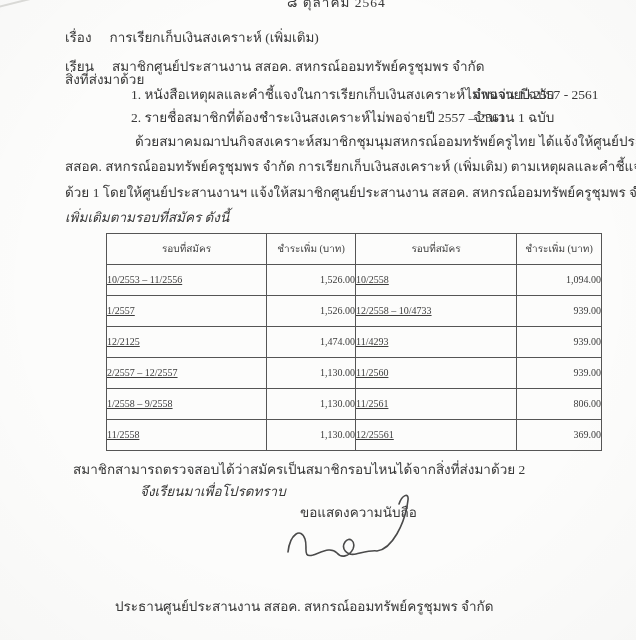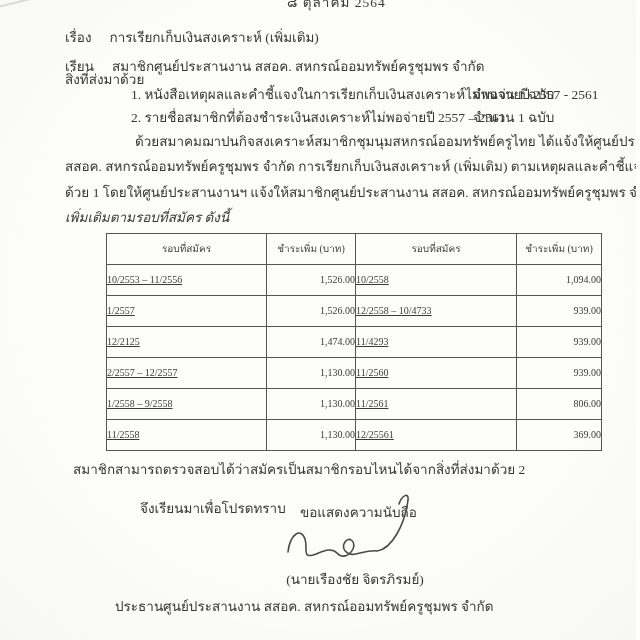--- a/index.html
+++ b/index.html
@@ -35,21 +35,21 @@
   table.pay col.c3 { width:161px; }
   table.pay col.c4 { width:85px; }
   table.pay th, table.pay td {
     border:1px solid #555; height:30px; padding:0;
     font-weight:normal; overflow:hidden;
   }
   table.pay th { text-align:center; }
   td.period { text-align:left;text-decoration:underline; }
   td.amount { text-align:right; padding-right:10px; }
   .note-line { left:65px; top:461px;margin-left:8px; }
-  .closing-line { left:140px; top:500px; }
+  .closing-line { left:140px; top:483px;font-style:italic; }
   .salutation-line { left:300px; top:504px; }
   .signature-wrap { position:absolute; left:278px; top:492px; width:150px; height:85px; }
   .signer-name { left:230px; top:571px; width:250px; text-align:center; white-space:nowrap; }
   .signer-title { left:115px; top:598px; width:475px; text-align:left; white-space:nowrap; }
   .artifact-topleft {
     position:absolute; left:-6px; top:2px; width:40px; height:1.5px;
     background:#d9d9d6; transform:rotate(-14deg);
   }
 </style>
 </head>
@@ -136,16 +136,15 @@
   <div class="abs note-line">สมาชิกสามารถตรวจสอบได้ว่าสมัครเป็นสมาชิกรอบไหนได้จากสิ่งที่ส่งมาด้วย 2</div>
   <div class="abs closing-line">จึงเรียนมาเพื่อโปรดทราบ</div>
   <div class="abs salutation-line">ขอแสดงความนับถือ</div>
 
   <div class="signature-wrap">
     <svg width="150" height="85" viewBox="0 0 150 85" xmlns="http://www.w3.org/2000/svg">
       <path d="M 10,60 C 12,42 23,35 27,47 C 30,56 24,66 35,63 C 46,59 53,55 59,61 C 63,66 71,65 75,57 C 78,49 71,44 67,50 C 63,56 68,64 78,62 C 87,60 94,58 99,59 C 114,57 127,32 130,8 C 131,0 124,3 121,12" fill="none" stroke="#4a4a4a" stroke-width="1.6" stroke-linecap="round"></path>
     </svg>
   </div>
 
-  <div class="abs signer-name">(นายเรืองชัย  จิตรภิรมย์)</div>
   <div class="abs signer-title">ประธานศูนย์ประสานงาน สสอค. สหกรณ์ออมทรัพย์ครูชุมพร จำกัด</div>
 
 </div>
 
 </body></html>

